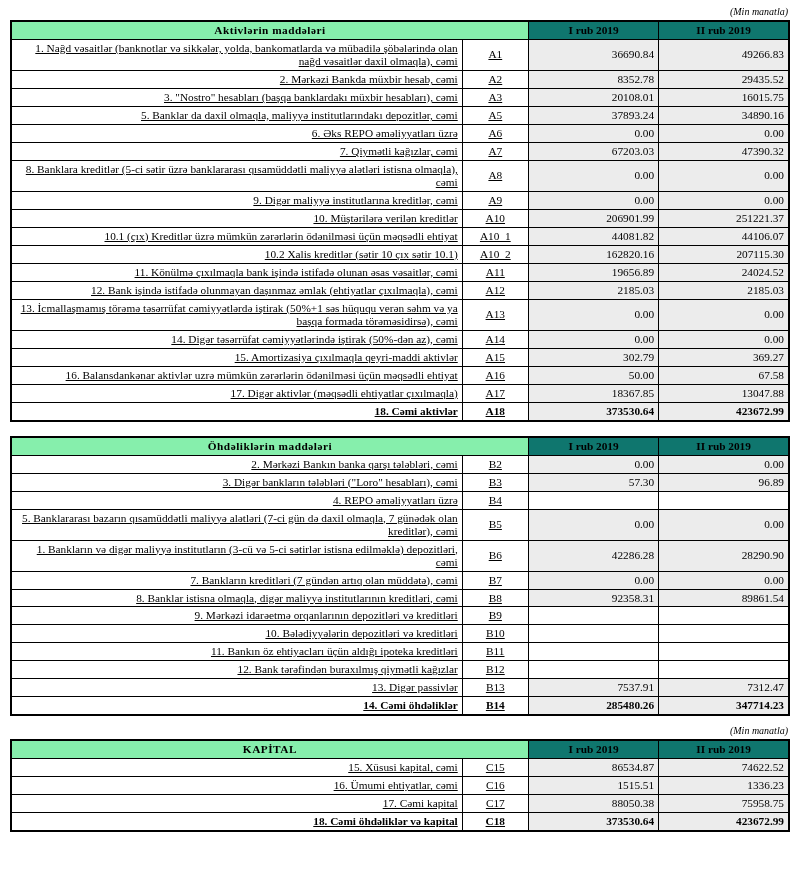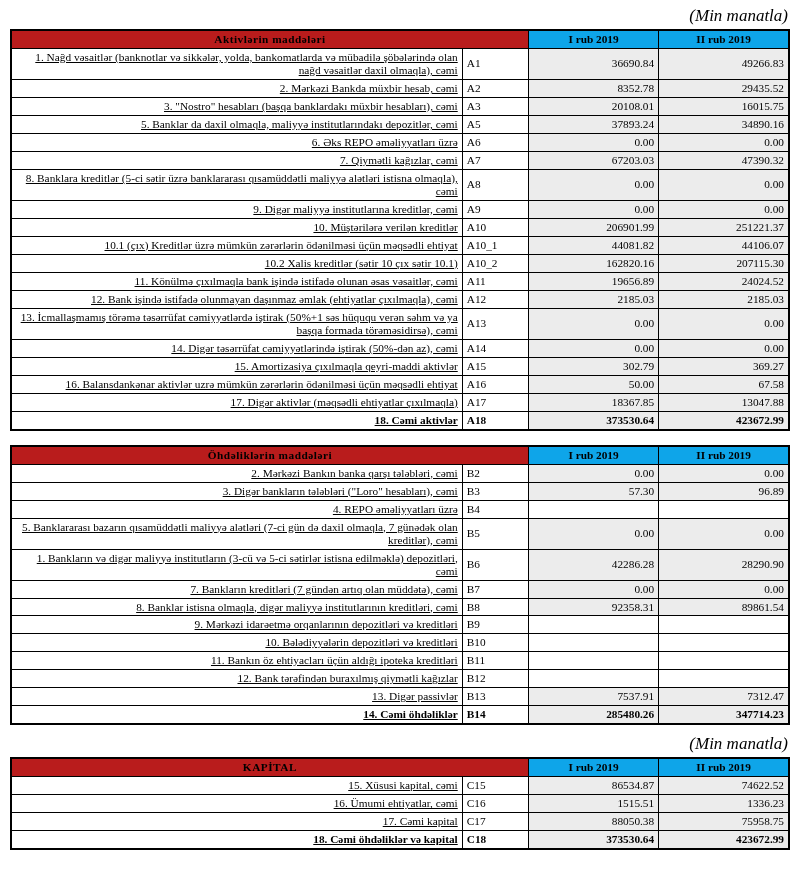--- a/index.html
+++ b/index.html
@@ -13,21 +13,21 @@
     color: #000000;
   }
   .page {
     width: 800px;
     box-sizing: border-box;
     padding: 6px 10px 10px 10px;
   }
   .unit-note {
     text-align: right;
     font-style: italic;
-    font-size: 17px;
+    font-size: 10px;
     padding-right: 2px;
     margin-bottom: 3px;
   }
   table.fin {
     border-collapse: collapse;
     width: 100%;
     table-layout: fixed;
     border: 2px solid #000;
   }
   table.fin td, table.fin th {
@@ -35,32 +35,32 @@
     padding: 2px 4px;
     font-size: 11.3px;
     line-height: 1.15;
     vertical-align: middle;
   }
   .hdr-title {
     text-align: center;
     font-weight: bold;
     font-size: 18px;
     letter-spacing: 0.5px;
-    background: #b91c1c;
+    background: #86efac;
     padding: 3px 4px;
   }
   .hdr-period {
     text-align: center;
     font-weight: bold;
     font-size: 13px;
-    background: #0ea5e9;
+    background: #0f766e;
     padding: 3px 4px;
   }
   .c-label { text-align: right; text-decoration: underline; }
-  .c-code { font-size: 11px; }
+  .c-code { text-align: center; font-size: 11px; text-decoration: underline; }
   .c-num  { text-align: right; background: #ececec; font-size: 11.5px; }
   .c-num.empty { background: #ffffff; }
   tr.total td { font-weight: bold; }
   tr.total .c-label { font-weight: bold; }
   .spacer { height: 14px; }
   .spacer-sm { height: 9px; }
   col.label { width: 58%; }
   col.code  { width: 8.5%; }
   col.v1    { width: 16.75%; }
   col.v2    { width: 16.75%; }

